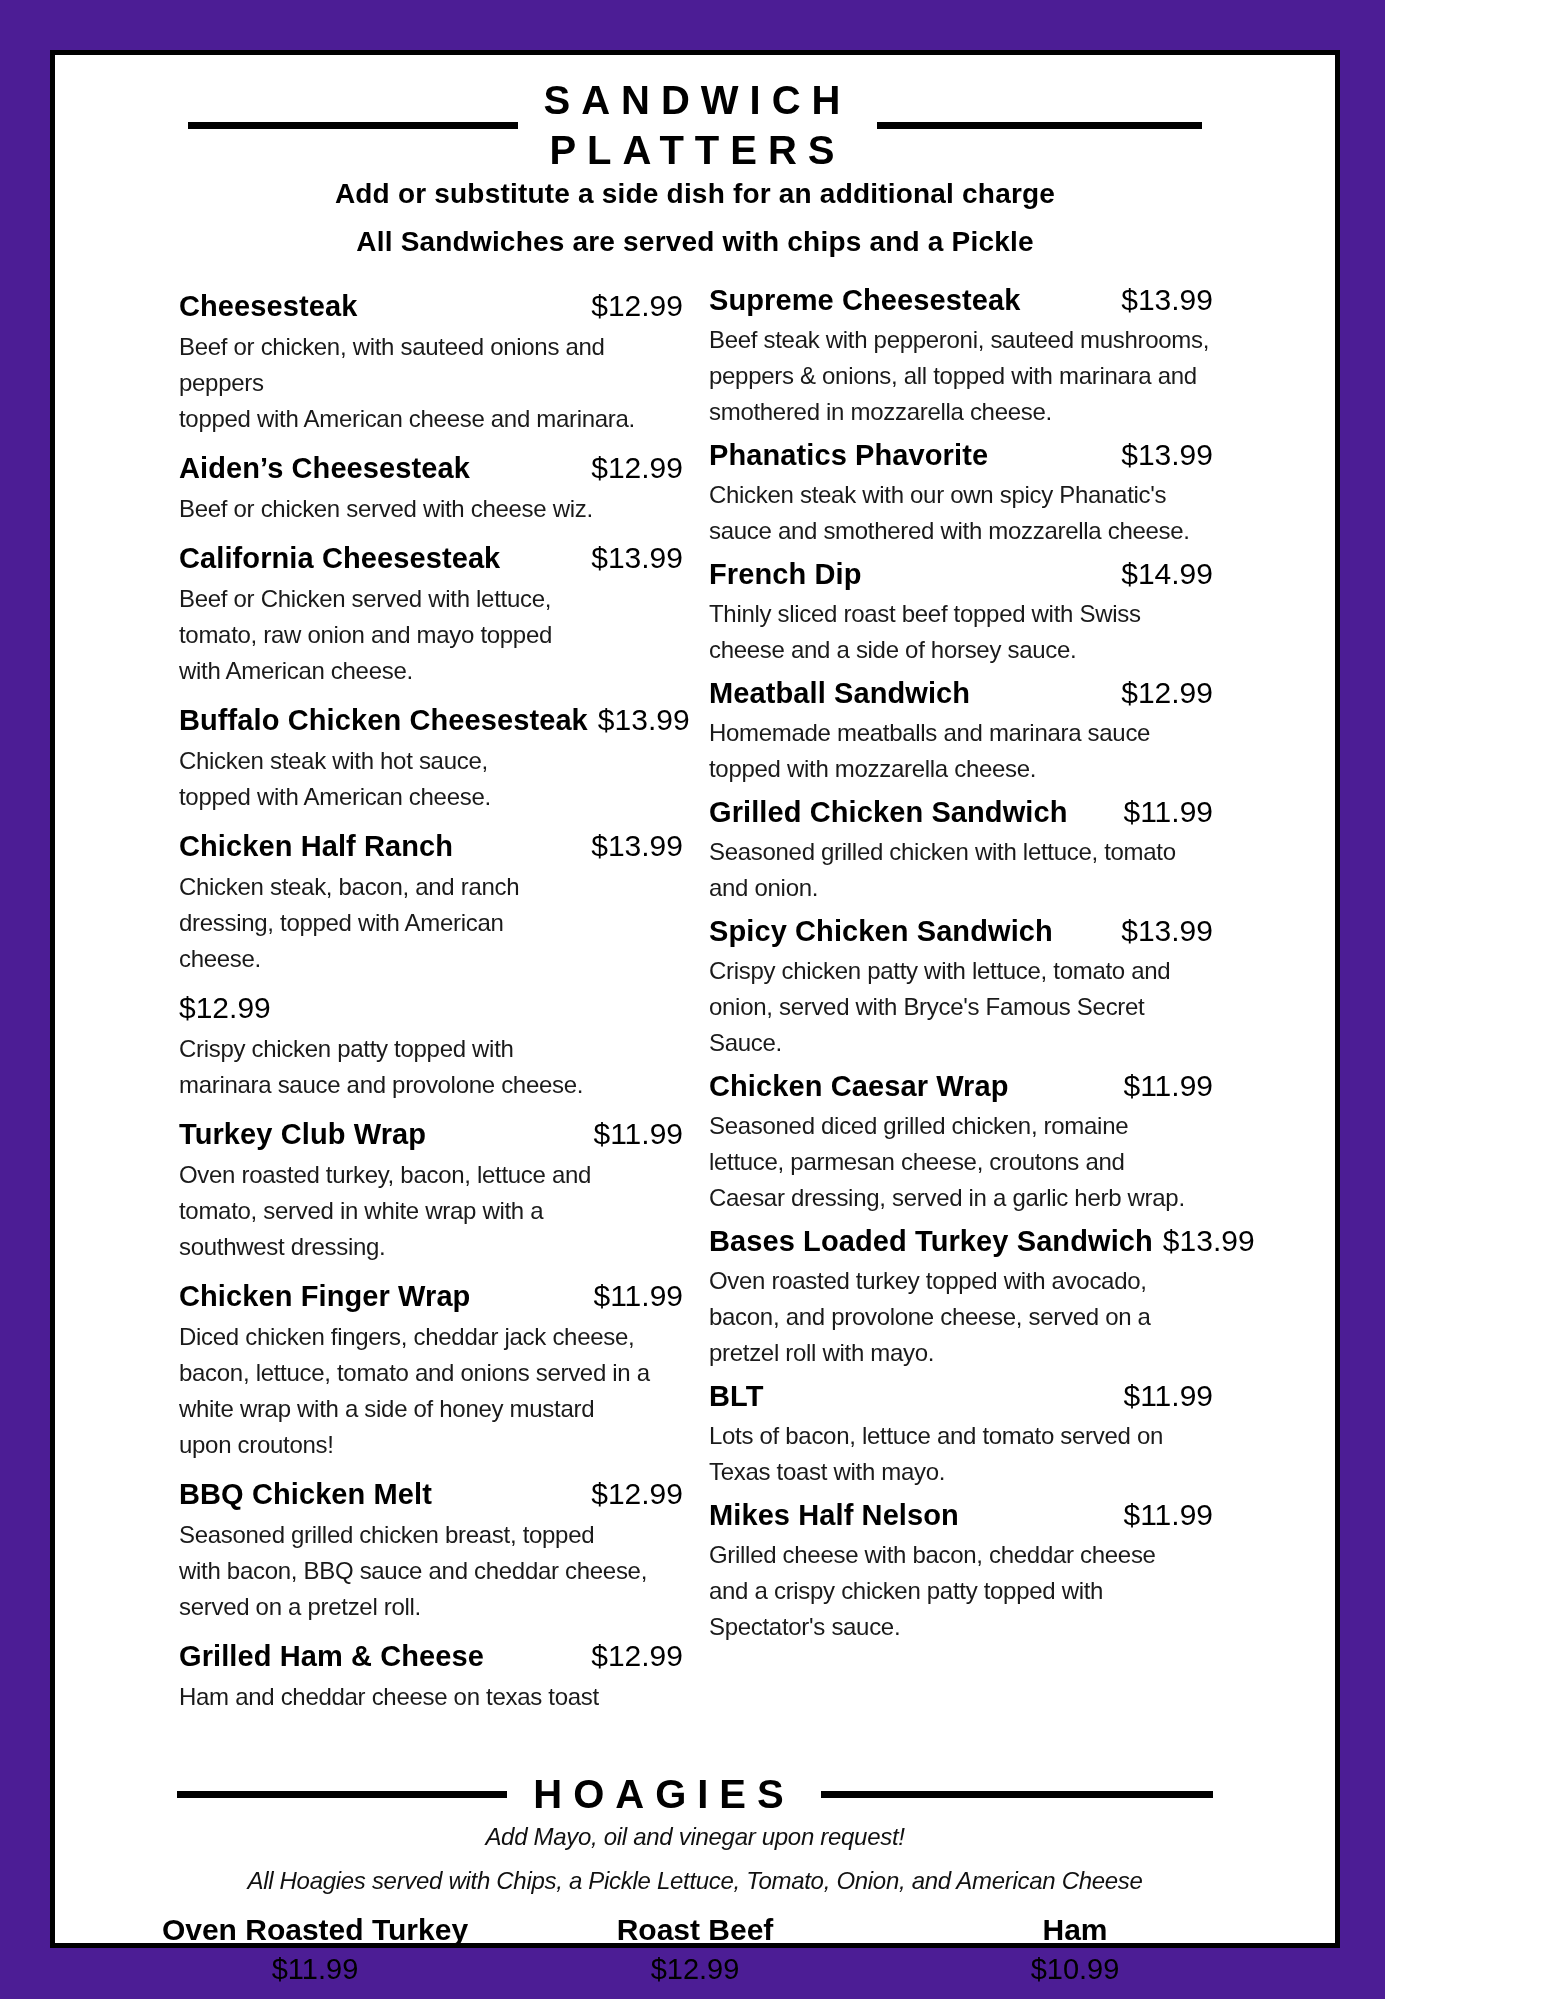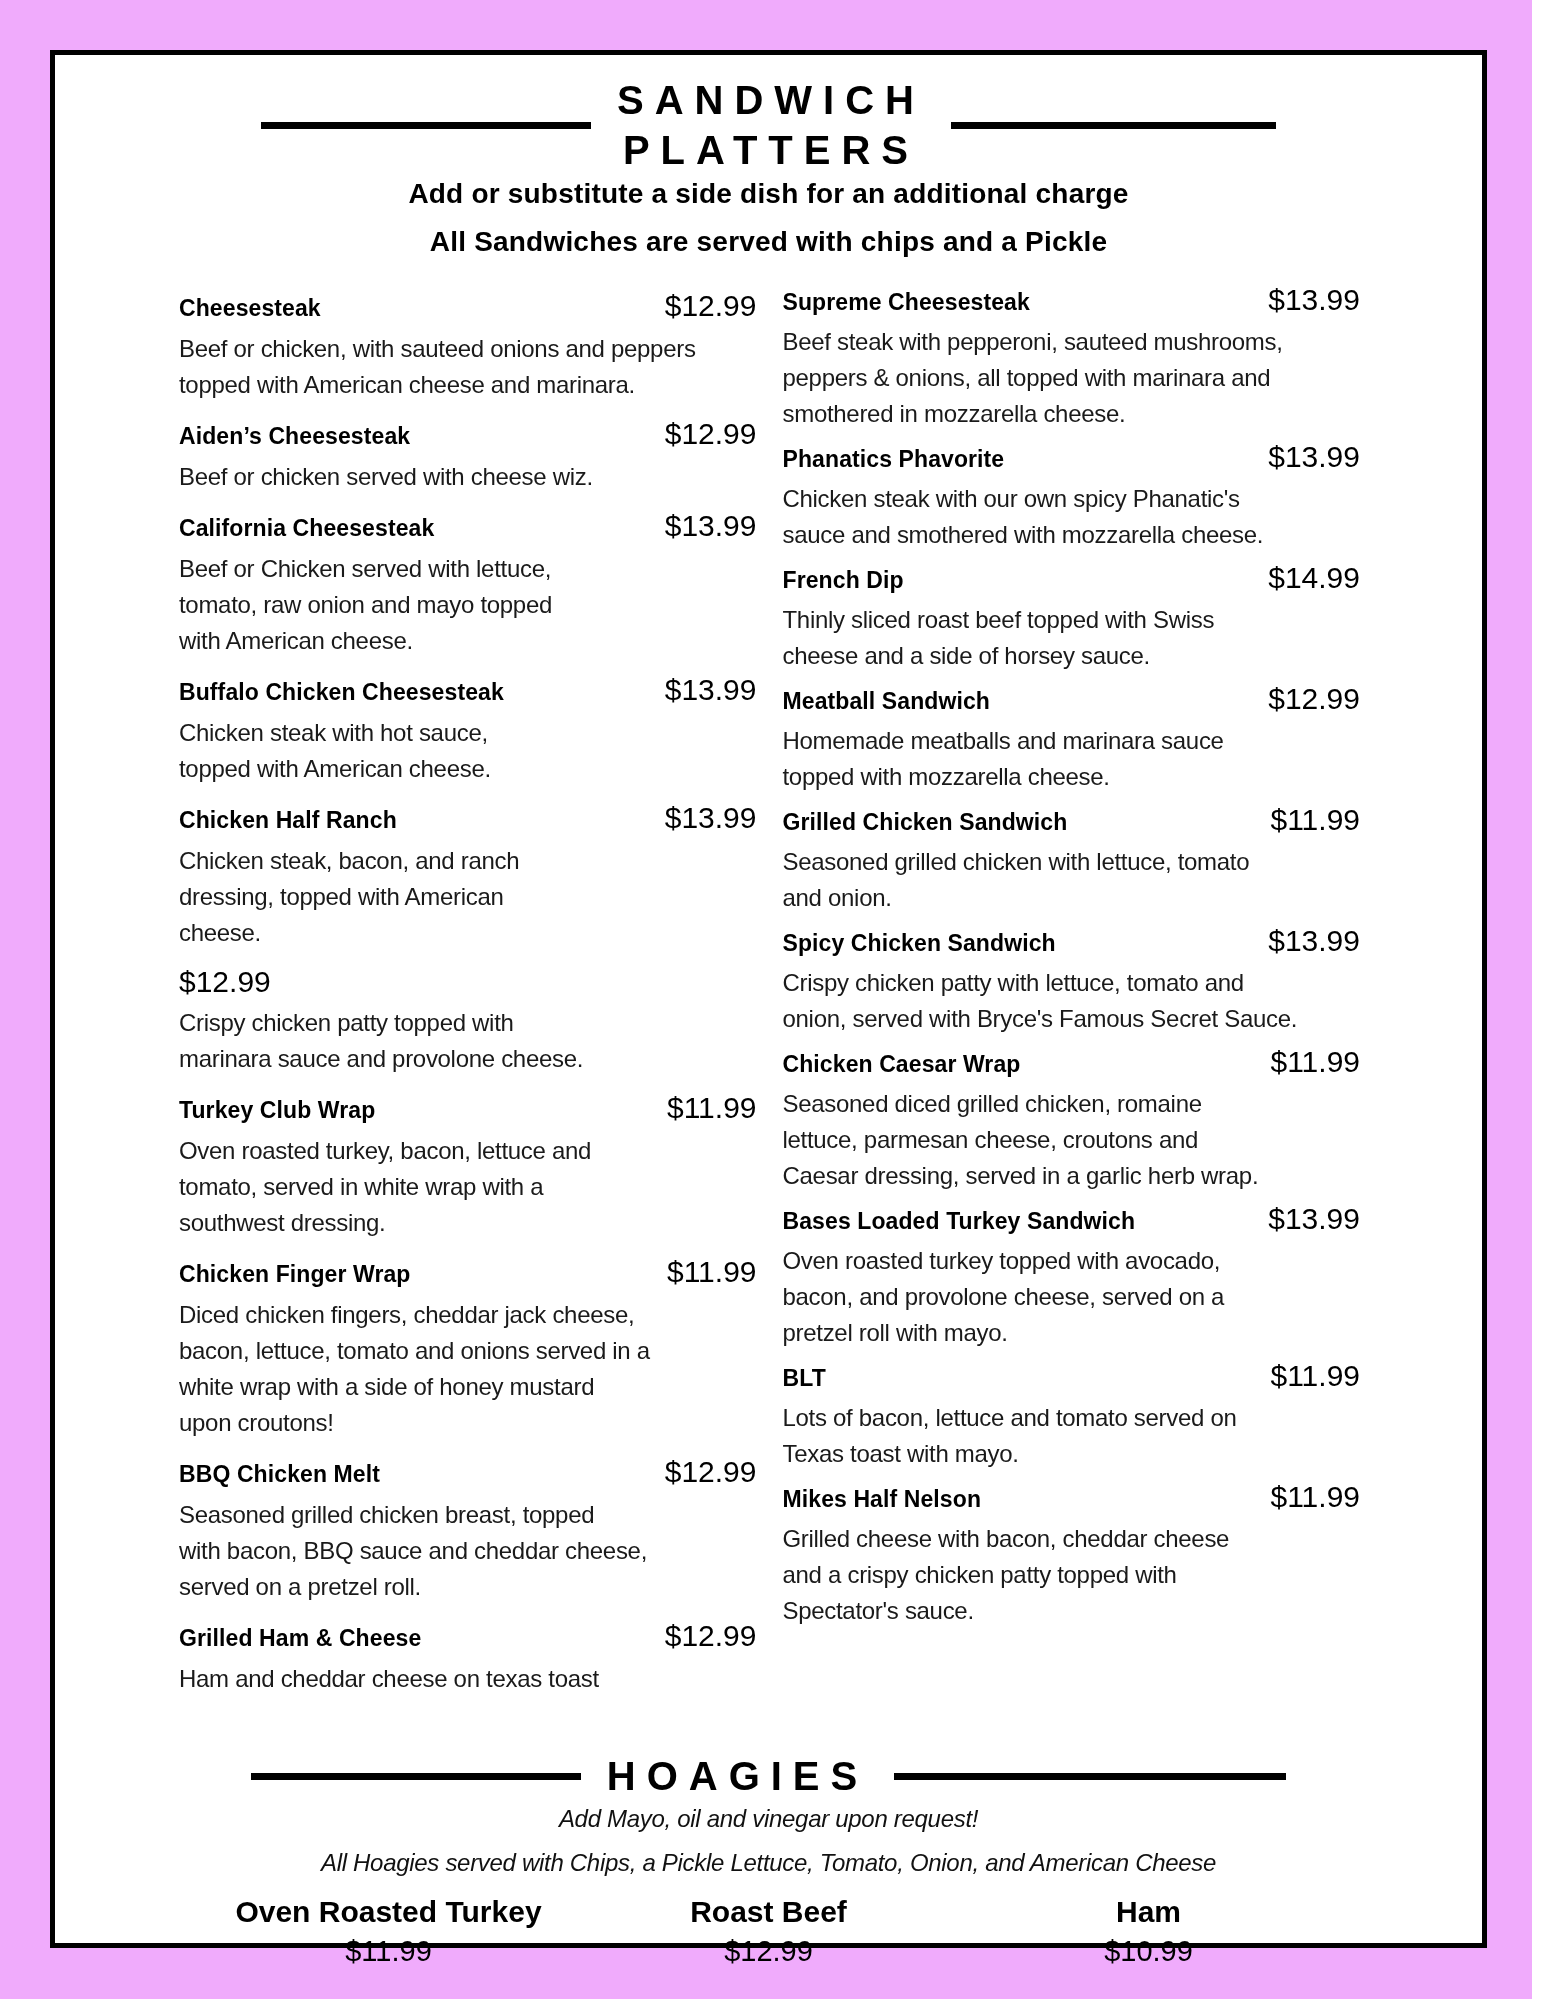--- a/index.html
+++ b/index.html
@@ -1,20 +1,20 @@
 <!DOCTYPE html>
 <html><head>
 <meta charset="utf-8">
 <style>
   * { margin:0; padding:0; box-sizing:border-box; }
   html,body { background:#ffffff; }
   body { width:1545px; height:1999px; overflow:hidden;
          font-family:"Liberation Sans", sans-serif; color:#000; }
 
-  .page  { position:relative; width:1532px; height:1999px; background:#f0abfc; }
+  .page  { position:relative; width:1385px; height:1999px; background:#4c1d95; }
   .frame { position:absolute; left:50px; top:50px; right:45px; bottom:51px;
            border:5px solid #000; background:#fff; }
 
   
   .header { padding-top:20px; text-align:center; }
   .title-row { display:flex; align-items:center; justify-content:center; gap:26px; }
   .rule { height:7px; background:#000; flex:0 0 auto; }
   .rule-hdr-left  { width:330px; }
   .rule-hdr-right { width:325px; }
   .title-stack { text-align:center; }
@@ -23,21 +23,21 @@
   .subtitle { font-size:28px; font-weight:700; line-height:38px; letter-spacing:.2px; }
   .subtitle.first { margin-top:10px; }
 
   
   .columns { display:flex; gap:26px; padding:0 122px 0 124px; margin-top:14px; }
   .col { flex:1 1 0; min-width:0; }
 
   .item-head { display:flex; justify-content:space-between; align-items:baseline;
                gap:10px; margin-top:12px; line-height:38px; }
   .col-right .item-head { margin-top:6px; }
-  .item-name  { font-size:23px; font-weight:700; letter-spacing:.1px; white-space:nowrap; }
+  .item-name  { font-size:29px; font-weight:700; letter-spacing:.1px; white-space:nowrap; }
   .item-price { font-size:30px; font-weight:400; white-space:nowrap; }
   .item-desc  { font-size:24px; font-weight:400; line-height:36px; color:#1a1a1a;
                 letter-spacing:-0.3px; white-space:pre-line; margin-top:4px; }
   .col-right .item-desc { margin-top:3px; }
 
   
   .hoagies { margin-top:54px; text-align:center; }
   .rule-hog-left  { width:330px; }
   .rule-hog-right { width:392px; }
   .hoagies .title-line { line-height:50px; }

